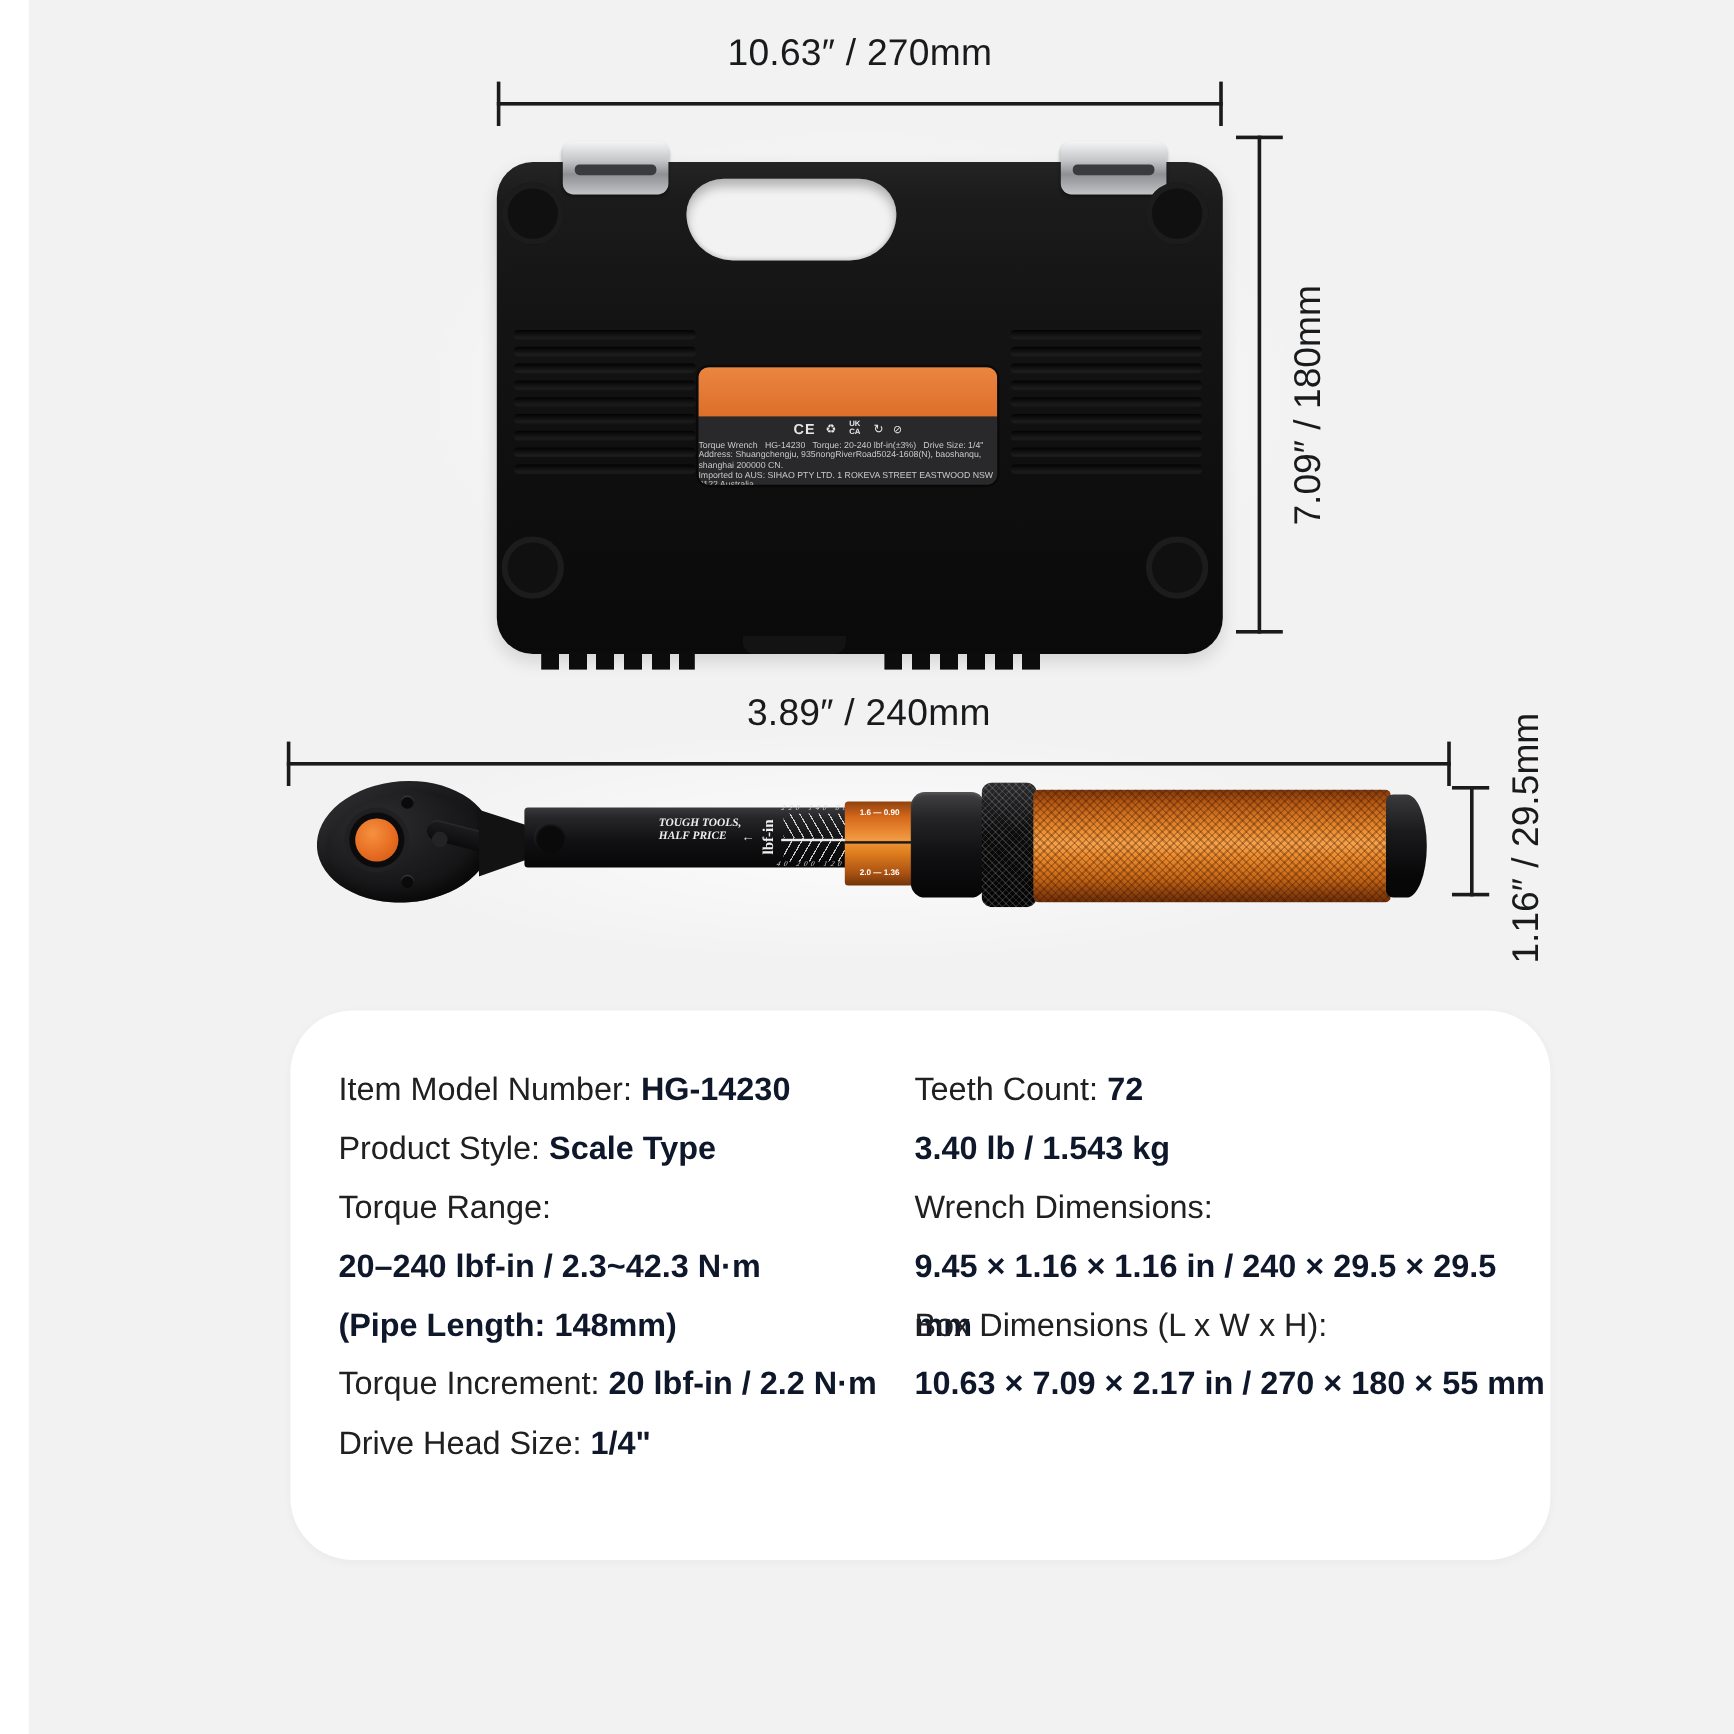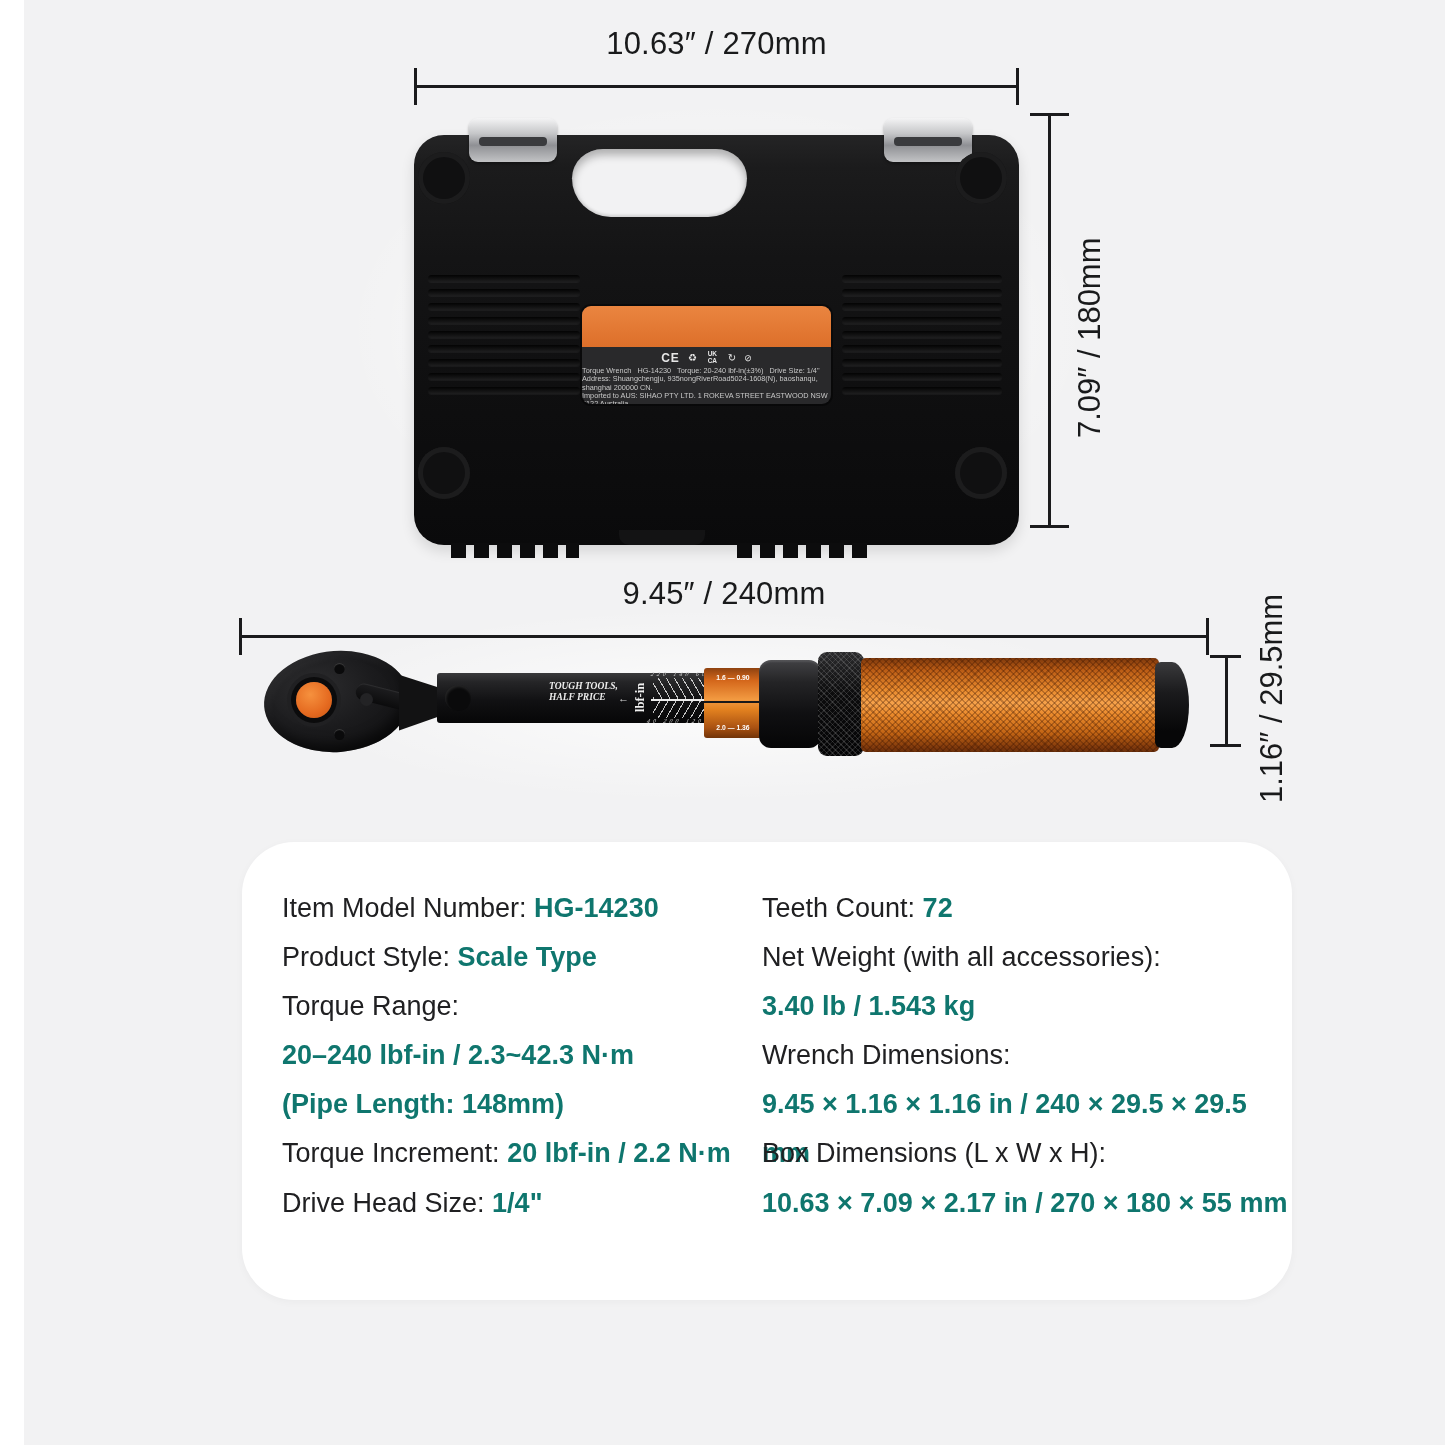--- a/index.html
+++ b/index.html
@@ -90,21 +90,21 @@
       linear-gradient(180deg,#7c380c 0%,#b85a14 12%,#ea8c2f 35%,#f6a24b 48%,#ea8a2c 60%,#c26414 80%,#80390c 95%,#6a2f0a 100%);}
   .endcap{position:absolute;left:916px;top:17px;width:34px;height:86px;
     border-radius:6px 17px 17px 6px/6px 43px 43px 6px;
     background:linear-gradient(180deg,#3a3a3c,#1b1b1d 35%,#070708 80%);}
   
   .panel{left:218px;top:842px;width:1050px;height:458px;border-radius:52px;background:#ffffff;box-shadow:0 2px 8px rgba(0,0,0,.035);}
   .col{position:absolute;top:42px;}
   .col-left{left:40px;}
   .col-right{left:520px;}
   .spec-row{height:49.1px;line-height:49.1px;font-size:27px;color:#202022;white-space:pre-wrap;}
-  .spec-row .val{color:#0f766e;font-weight:700;}
+  .spec-row .val{color:#0f172a;font-weight:700;}
 </style>
 </head>
 <body>
 
 <div class="stage">
 
   <div class="abs" style="left:390px;top:26px;width:605px;">
     <div class="dim-label">10.63″ / 270mm</div>
     <div style="position:relative;height:37px;margin-top:6px;">
       <div class="bar-h"></div>
@@ -170,21 +170,21 @@
         <div>Imported to AUS: SIHAO PTY LTD. 1 ROKEVA STREET EASTWOOD NSW 2122 Australia</div>
 
       </div>
     </div>
     <div class="hinge" style="left:37px;width:128px;"></div>
     <div class="hinge" style="left:323px;width:130px;"></div>
     <div class="center-bump"></div>
   </div>
 
   <div class="abs" style="left:215px;top:576px;width:970px;">
-    <div class="dim-label">9.45″ / 240mm</div>
+    <div class="dim-label">3.89″ / 240mm</div>
     <div style="position:relative;height:37px;margin-top:6px;">
       <div class="bar-h"></div>
       <div class="tick-v" style="left:0;"></div>
       <div class="tick-v" style="right:0;"></div>
     </div>
   </div>
 
   <div class="abs wrench">
     <div class="head"></div>
     <div class="screw" style="left:95px;top:18px;"></div>
@@ -232,21 +232,20 @@
       <div class="spec-row"><span class="lbl">Item Model Number: </span><span class="val">HG-14230</span></div>
       <div class="spec-row"><span class="lbl">Product Style: </span><span class="val">Scale Type</span></div>
       <div class="spec-row"><span class="lbl">Torque Range:</span><span class="val"></span></div>
       <div class="spec-row"><span class="lbl"></span><span class="val">20–240 lbf-in / 2.3~42.3 N·m</span></div>
       <div class="spec-row"><span class="lbl"></span><span class="val">(Pipe Length: 148mm)</span></div>
       <div class="spec-row"><span class="lbl">Torque Increment: </span><span class="val">20 lbf-in / 2.2 N·m</span></div>
       <div class="spec-row"><span class="lbl">Drive Head Size: </span><span class="val">1/4"</span></div>
     </div>
     <div class="col col-right">
       <div class="spec-row"><span class="lbl">Teeth Count: </span><span class="val">72</span></div>
-      <div class="spec-row"><span class="lbl">Net Weight (with all accessories):</span><span class="val"></span></div>
       <div class="spec-row"><span class="lbl"></span><span class="val">3.40 lb / 1.543 kg</span></div>
       <div class="spec-row"><span class="lbl">Wrench Dimensions:</span><span class="val"></span></div>
       <div class="spec-row"><span class="lbl"></span><span class="val">9.45 × 1.16 × 1.16 in / 240 × 29.5 × 29.5 mm</span></div>
       <div class="spec-row"><span class="lbl">Box Dimensions (L x W x H):</span><span class="val"></span></div>
       <div class="spec-row"><span class="lbl"></span><span class="val">10.63 × 7.09 × 2.17 in / 270 × 180 × 55 mm</span></div>
     </div>
   </div>
 
 </div>
 

